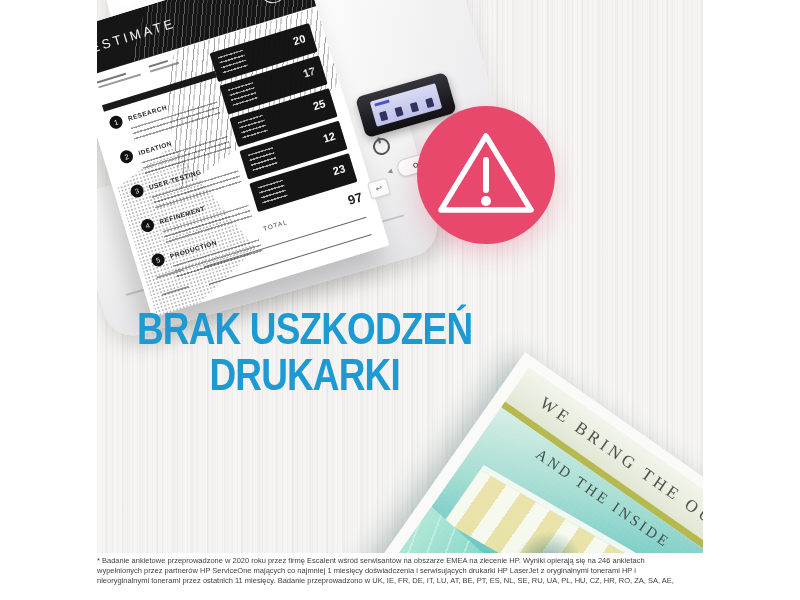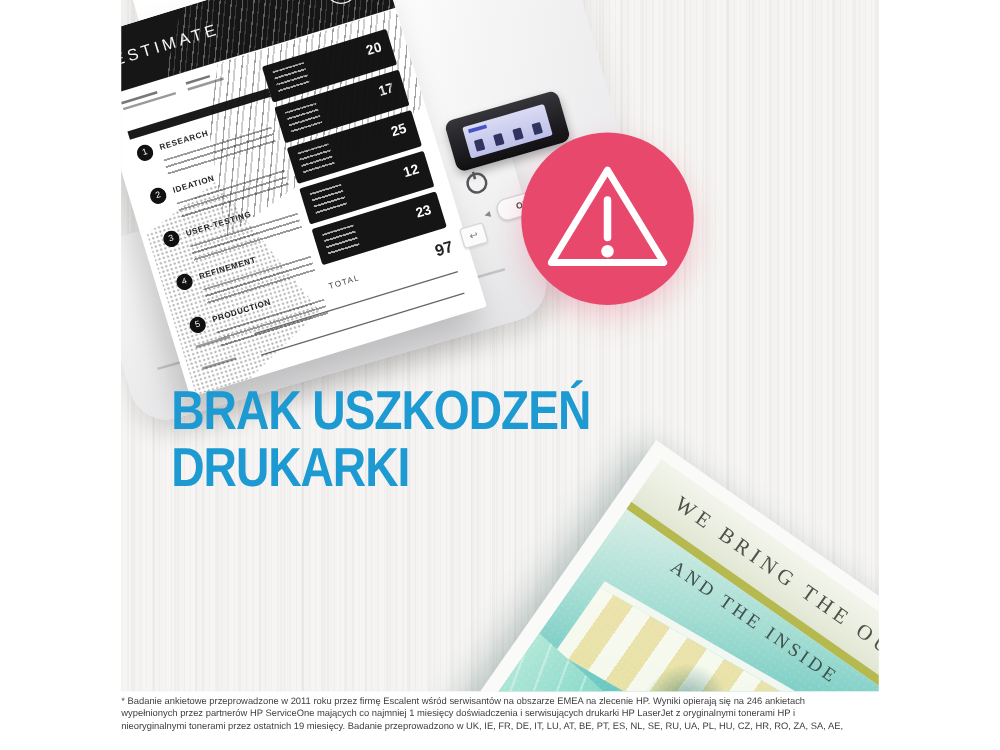--- a/index.html
+++ b/index.html
@@ -80,21 +80,21 @@
     clip-path:polygon(40% 17%,100% 17%,100% 44%,58% 53%,26% 62%,31% 33%);}
   .streak-b{position:absolute;inset:0;opacity:.6;pointer-events:none;
     background-image:radial-gradient(rgba(0,0,0,.45) .7px,transparent 1.1px);background-size:3.5px 3.5px;
     clip-path:polygon(2% 55%,28% 47%,48% 88%,20% 100%,2% 100%);}
 
   
   .badge{position:absolute;left:320px;top:106px;width:138px;height:138px;border-radius:50%;
     background:#e8486b;z-index:6;box-shadow:0 10px 24px rgba(232,72,107,.25);}
 
   
-  .copy{position:absolute;left:40px;top:306px;z-index:5;}
+  .copy{position:absolute;left:40px;top:306px;z-index:5;text-align:center;}
   .h-line{font-size:44px;font-weight:bold;color:#1d9ad2;line-height:46px;letter-spacing:-1px;
     transform:scaleX(.84);transform-origin:0 50%;white-space:nowrap;}
   .sub{margin-top:9px;}
   .s-line{font-size:41px;font-weight:400;color:#2e2e33;line-height:41px;letter-spacing:-.5px;
     transform:scaleX(.88);transform-origin:0 50%;white-space:nowrap;}
 
   
   .brochure{position:absolute;left:428px;top:352px;width:330px;height:300px;z-index:5;
     transform:rotate(35deg);transform-origin:0 0;background:#fafaf8;
     padding:10px 0 0 12px;box-sizing:border-box;box-shadow:-10px 8px 26px rgba(50,90,90,.30);}
@@ -265,16 +265,16 @@
 
         <div class="b-palm p3"></div>
         <div class="b-noise"></div>
       </div>
     </div>
   </div>
 
 </div>
 
 <div class="legal">
-  <div>* Badanie ankietowe przeprowadzone w 2011 roku przez firmę Escalent wśród serwisantów na obszarze EMEA na zlecenie HP. Wyniki opierają się na 246 ankietach</div>
+  <div>* Badanie ankietowe przeprowadzone w 2020 roku przez firmę Escalent wśród serwisantów na obszarze EMEA na zlecenie HP. Wyniki opierają się na 246 ankietach</div>
   <div>wypełnionych przez partnerów HP ServiceOne mających co najmniej 1 miesięcy doświadczenia i serwisujących drukarki HP LaserJet z oryginalnymi tonerami HP i</div>
-  <div>nieoryginalnymi tonerami przez ostatnich 19 miesięcy. Badanie przeprowadzono w UK, IE, FR, DE, IT, LU, AT, BE, PT, ES, NL, SE, RU, UA, PL, HU, CZ, HR, RO, ZA, SA, AE,</div>
+  <div>nieoryginalnymi tonerami przez ostatnich 11 miesięcy. Badanie przeprowadzono w UK, IE, FR, DE, IT, LU, AT, BE, PT, ES, NL, SE, RU, UA, PL, HU, CZ, HR, RO, ZA, SA, AE,</div>
 </div>
 
 </body></html>

